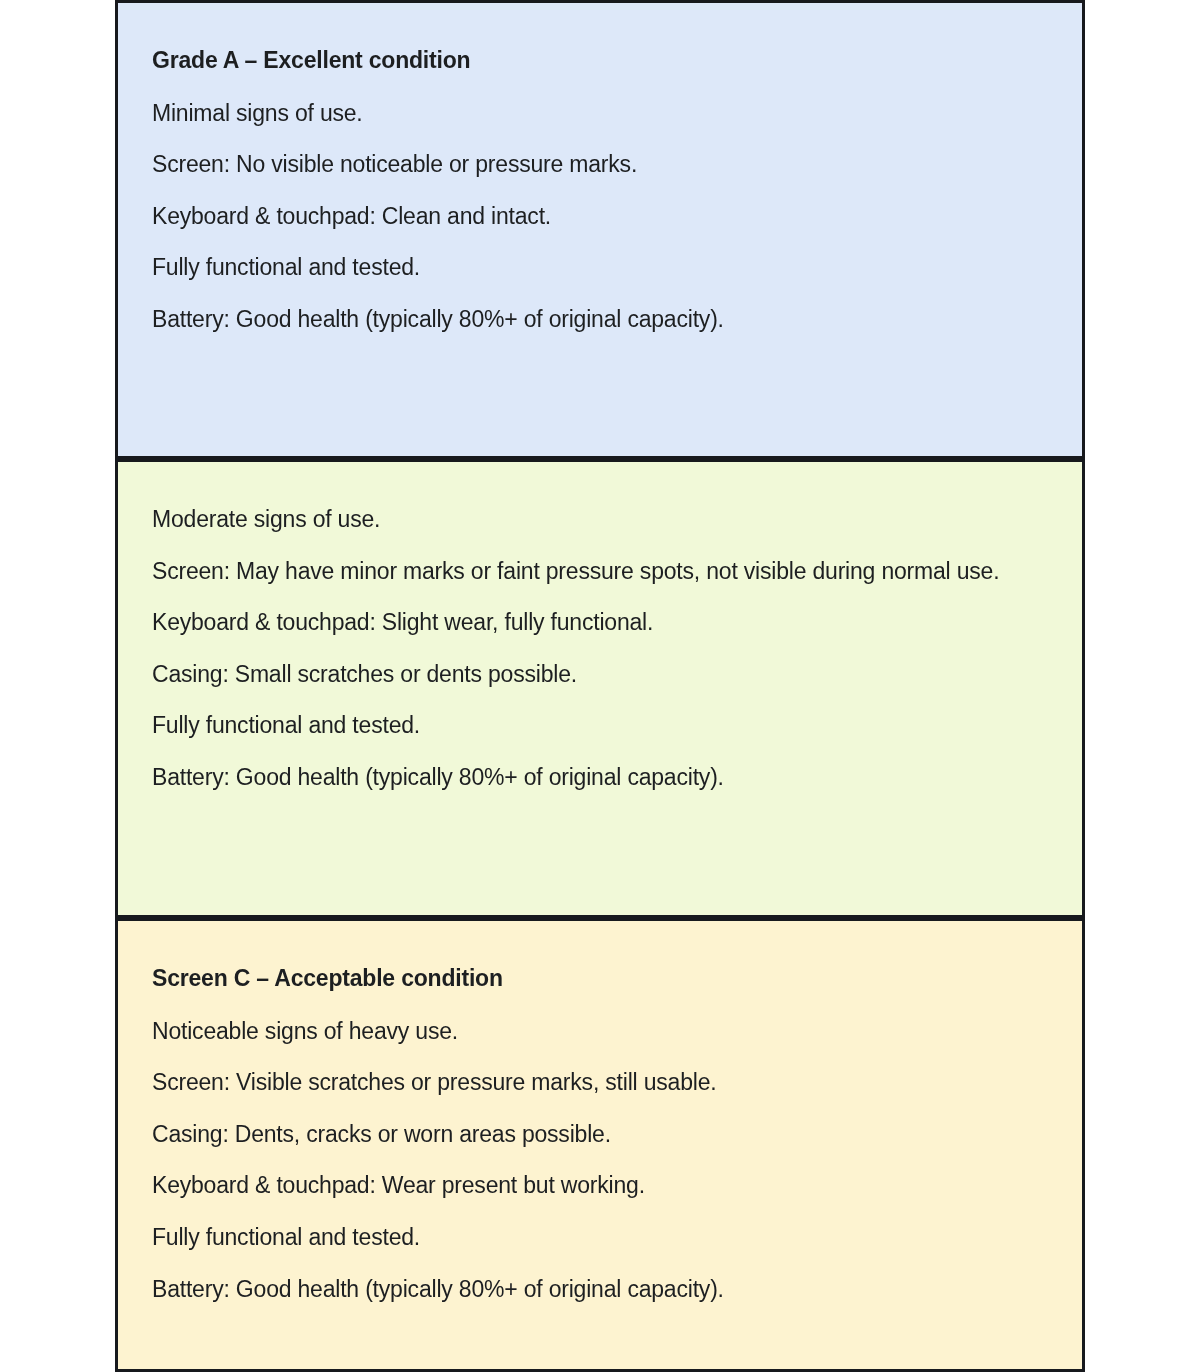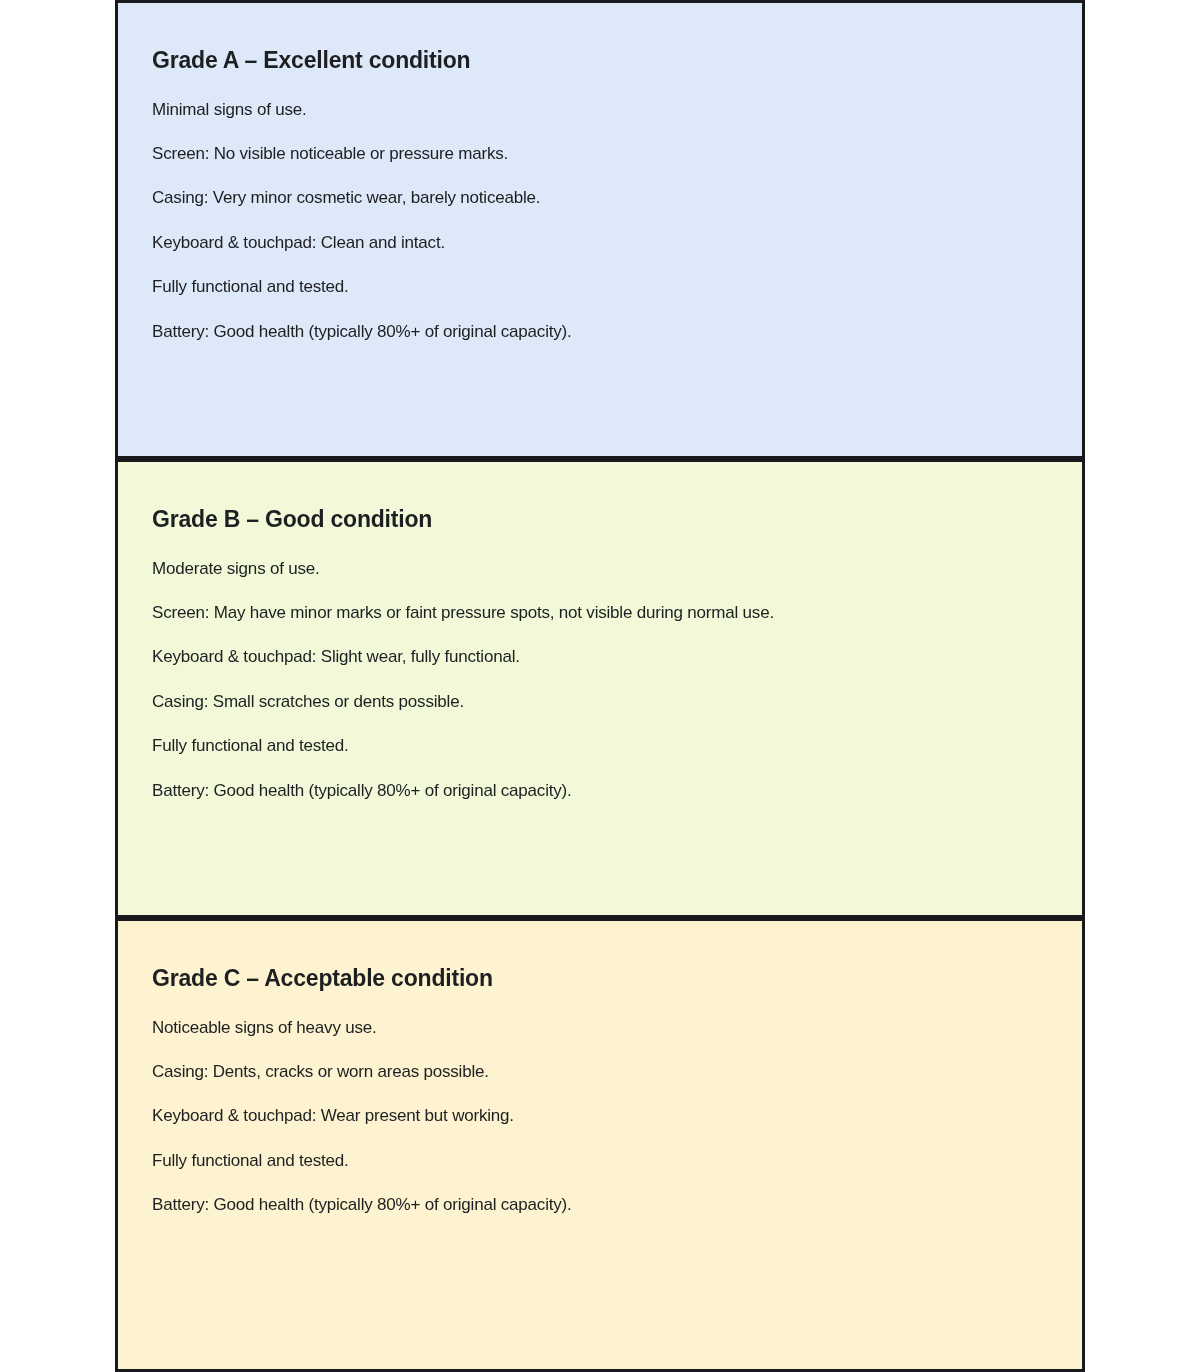--- a/index.html
+++ b/index.html
@@ -25,54 +25,53 @@
   .grade-card.card-b { height: 459px; }
   .grade-card.card-c { height: 454px; }
   .grade-title {
     font-size: 23px;
     font-weight: 700;
     line-height: 1.2;
     letter-spacing: -0.2px;
     margin: 0 0 25px 0;
   }
   .grade-line {
-    font-size: 17px;
+    font-size: 23px;
     font-weight: 400;
     line-height: 1.2;
     letter-spacing: -0.2px;
     margin: 0 0 24px 0;
   }
 </style>
 </head>
 <body>
 
 <div class="page">
 
   <section class="grade-card card-a" style="background: rgb(221, 232, 249);">
     <h2 class="grade-title">Grade A – Excellent condition</h2>
     <p class="grade-line">Minimal signs of use.</p>
     <p class="grade-line">Screen: No visible noticeable or pressure marks.</p>
-    <p class="grade-line">Casing: Very minor cosmetic wear, barely noticeable.</p>
     <p class="grade-line">Keyboard &amp; touchpad: Clean and intact.</p>
     <p class="grade-line">Fully functional and tested.</p>
     <p class="grade-line">Battery: Good health (typically 80%+ of original capacity).</p>
   </section>
 
   <section class="grade-card card-b" style="background: rgb(241, 249, 216);">
-    <h2 class="grade-title">Grade B – Good condition</h2>
     <p class="grade-line">Moderate signs of use.</p>
     <p class="grade-line">Screen: May have minor marks or faint pressure spots, not visible during normal use.</p>
     <p class="grade-line">Keyboard &amp; touchpad: Slight wear, fully functional.</p>
     <p class="grade-line">Casing: Small scratches or dents possible.</p>
     <p class="grade-line">Fully functional and tested.</p>
     <p class="grade-line">Battery: Good health (typically 80%+ of original capacity).</p>
   </section>
 
   <section class="grade-card card-c" style="background: rgb(253, 243, 208);">
-    <h2 class="grade-title">Grade C – Acceptable condition</h2>
+    <h2 class="grade-title">Screen C – Acceptable condition</h2>
     <p class="grade-line">Noticeable signs of heavy use.</p>
+    <p class="grade-line">Screen: Visible scratches or pressure marks, still usable.</p>
     <p class="grade-line">Casing: Dents, cracks or worn areas possible.</p>
     <p class="grade-line">Keyboard &amp; touchpad: Wear present but working.</p>
     <p class="grade-line">Fully functional and tested.</p>
     <p class="grade-line">Battery: Good health (typically 80%+ of original capacity).</p>
   </section>
 
 </div>
 
 </body></html>

